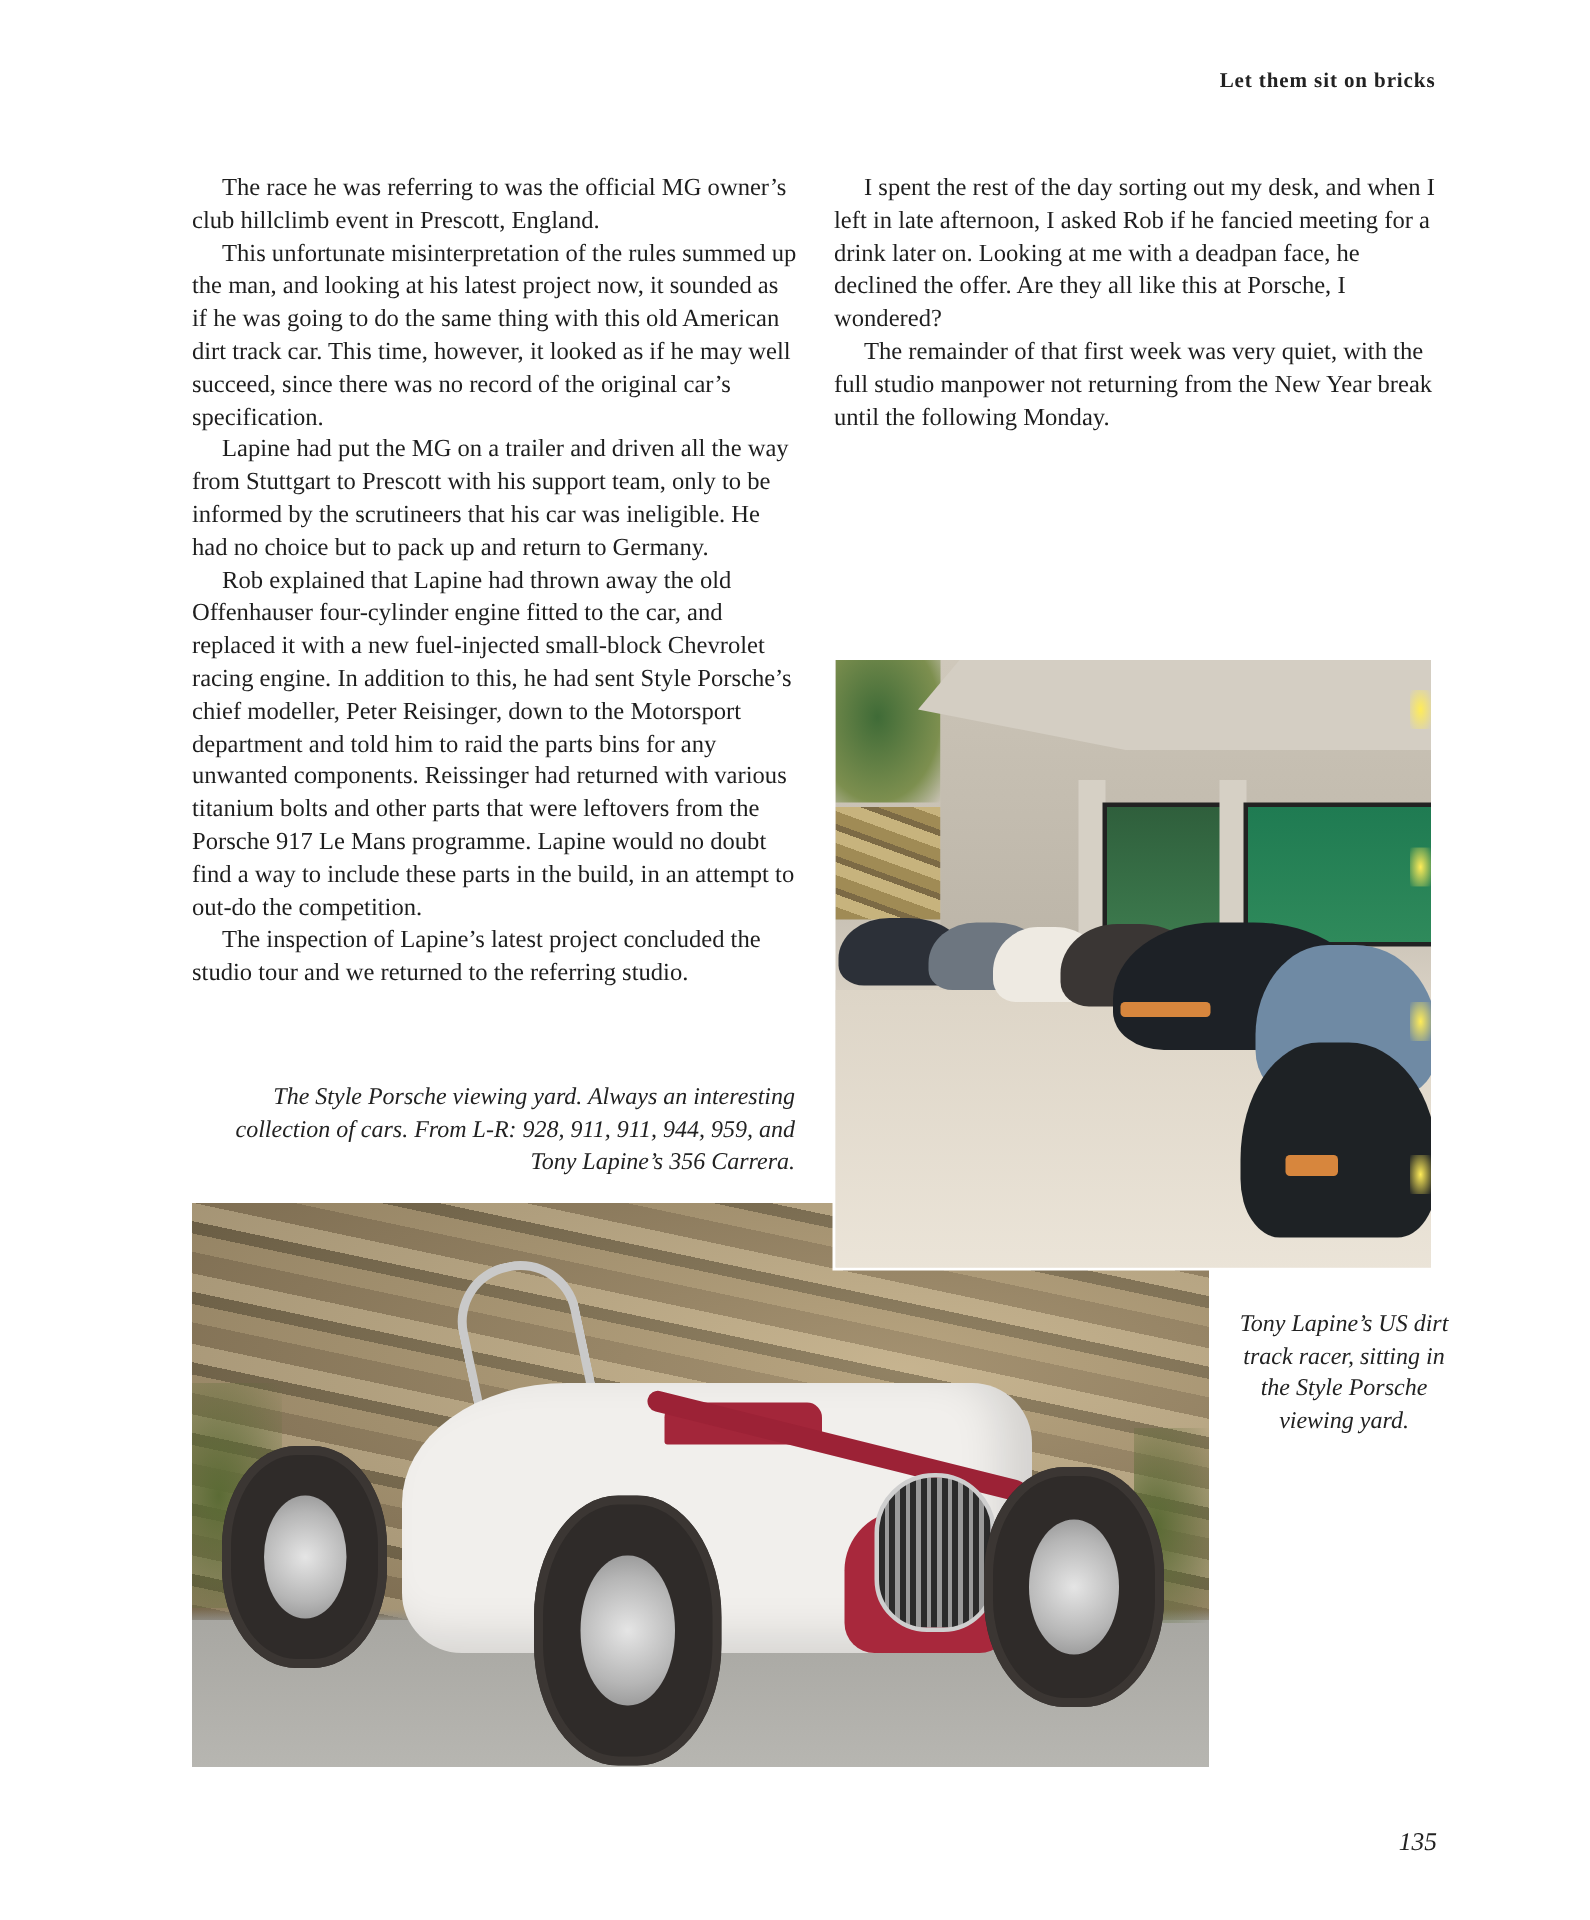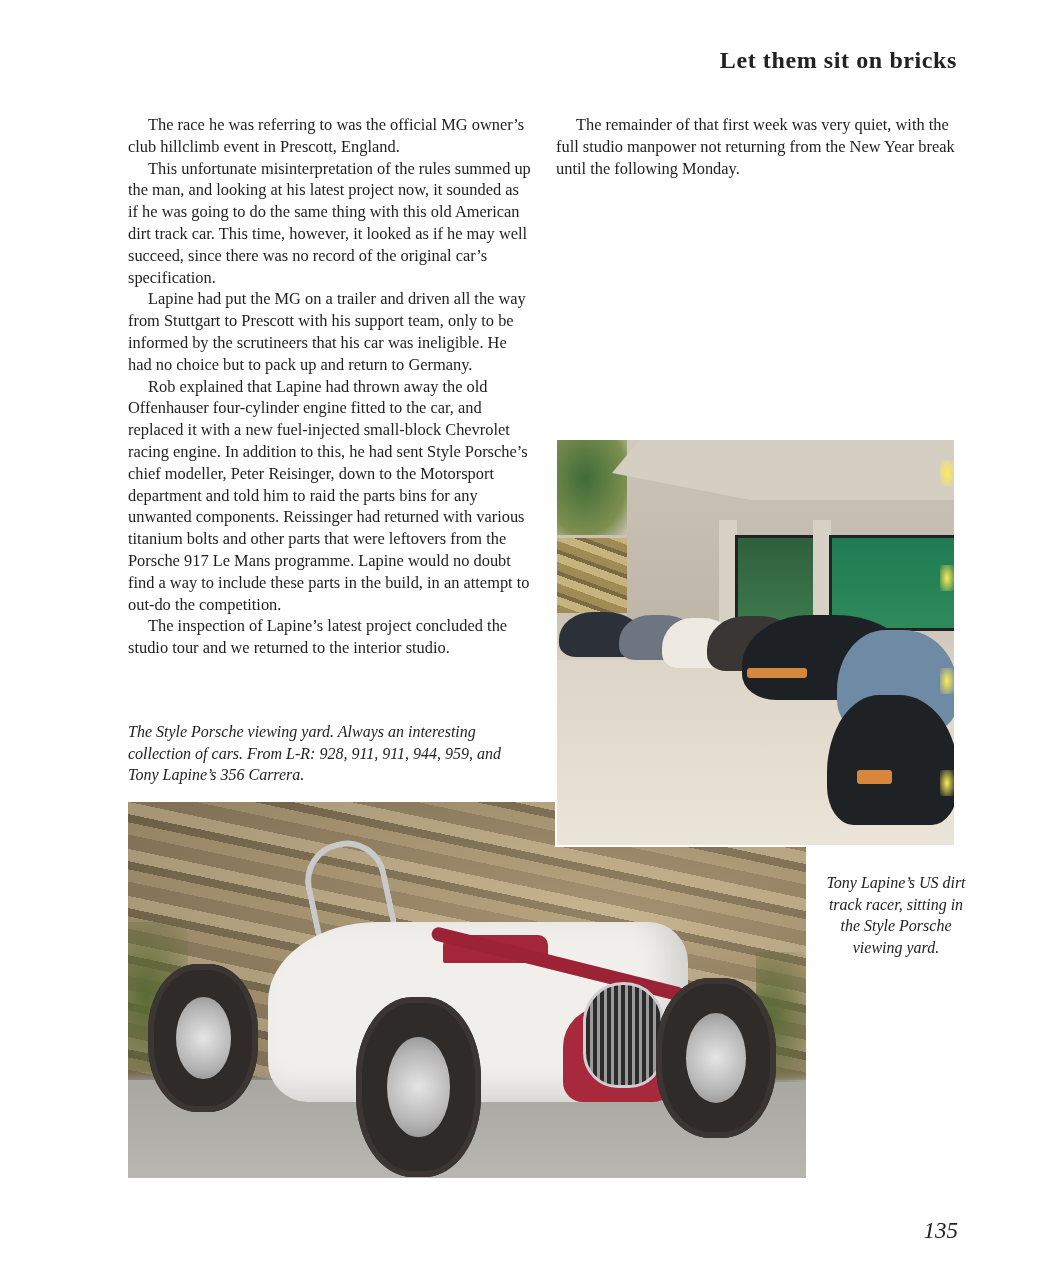--- a/index.html
+++ b/index.html
@@ -4,36 +4,36 @@
 <style>
   html, body { margin: 0; padding: 0; }
   body {
     width: 1060px; height: 1280px; position: relative; overflow: hidden;
     background: #ffffff;
     font-family: "Liberation Serif", "DejaVu Serif", serif;
     color: #1e1e1e;
   }
   .running-head {
     position: absolute; top: 47px; right: 103px;
-    font-size: 24px; font-weight: bold; letter-spacing: 0.6px; color: #222;
+    font-size: 14px; font-weight: bold; letter-spacing: 0.6px; color: #222;
   }
   .col {
     position: absolute; top: 114px; width: 404px;
     font-size: 16.4px; line-height: 21.8px;
   }
   .col.left { left: 128px; }
   .col.right { left: 556px; width: 404px; }
   .col p { margin: 0; text-indent: 20px; text-align: left; }
   .caption {
     position: absolute; font-style: italic; font-size: 16px; line-height: 21.6px; color: #222;
   }
-  .caption.yard { left: 128px; top: 721px; width: 402px; text-align: left; }
+  .caption.yard { left: 128px; top: 721px; width: 402px; text-align: right; }
   .caption.racer { left: 826px; top: 872px; width: 140px; text-align: center; }
   .page-number {
-    position: absolute; right: 102px; top: 1218px; font-style: italic; font-size: 23px; color: #222;
+    position: absolute; right: 102px; top: 1218px; font-style: italic; font-size: 17px; color: #222;
   }
 
   
   .photo-racer {
     position: absolute; left: 128px; top: 802px; width: 678px; height: 376px;
     overflow: hidden;
     background:
       linear-gradient(180deg, rgba(0,0,0,0) 0%, rgba(0,0,0,0) 72%, #a8a7a2 74%, #b7b6b1 100%),
       repeating-linear-gradient(12deg, #8c7a5d 0 14px, #a99674 14px 26px, #6f6249 26px 34px, #c0ae8c 34px 46px);
   }
@@ -152,24 +152,25 @@
 </head>
 <body>
 
 <div class="running-head">Let them sit on bricks</div>
 
 <div class="col left">
   <p>The race he was referring to was the official MG owner’s club hillclimb event in Prescott, England.</p>
   <p>This unfortunate misinterpretation of the rules summed up the man, and looking at his latest project now, it sounded as if he was going to do the same thing with this old American dirt track car. This time, however, it looked as if he may well succeed, since there was no record of the original car’s specification.</p>
   <p>Lapine had put the MG on a trailer and driven all the way from Stuttgart to Prescott with his support team, only to be informed by the scrutineers that his car was ineligible. He had no choice but to pack up and return to Germany.</p>
   <p>Rob explained that Lapine had thrown away the old Offenhauser four-cylinder engine fitted to the car, and replaced it with a new fuel-injected small-block Chevrolet racing engine. In addition to this, he had sent Style Porsche’s chief modeller, Peter Reisinger, down to the Motorsport department and told him to raid the parts bins for any unwanted components. Reissinger had returned with various titanium bolts and other parts that were leftovers from the Porsche 917 Le Mans programme. Lapine would no doubt find a way to include these parts in the build, in an attempt to out-do the competition.</p>
-  <p>The inspection of Lapine’s latest project concluded the studio tour and we returned to the interior studio.</p>
+  <p>The inspection of Lapine’s latest project concluded the studio tour and we returned to the referring studio.</p>
 </div>
 
 <div class="col right">
+  <p>I spent the rest of the day sorting out my desk, and when I left in late afternoon, I asked Rob if he fancied meeting for a drink later on. Looking at me with a deadpan face, he declined the offer. Are they all like this at Porsche, I wondered?</p>
   <p>The remainder of that first week was very quiet, with the full studio manpower not returning from the New Year break until the following Monday.</p>
 </div>
 
 <div class="caption yard">The Style Porsche viewing yard. Always an interesting collection of cars. From L-R: 928, 911, 911, 944, 959, and Tony Lapine’s 356 Carrera.</div>
 
 <div class="photo-racer">
   <div class="wall-shade"></div>
   <div class="foliage"></div>
   <div class="foliage r"></div>
   <div class="rollbar"></div>

